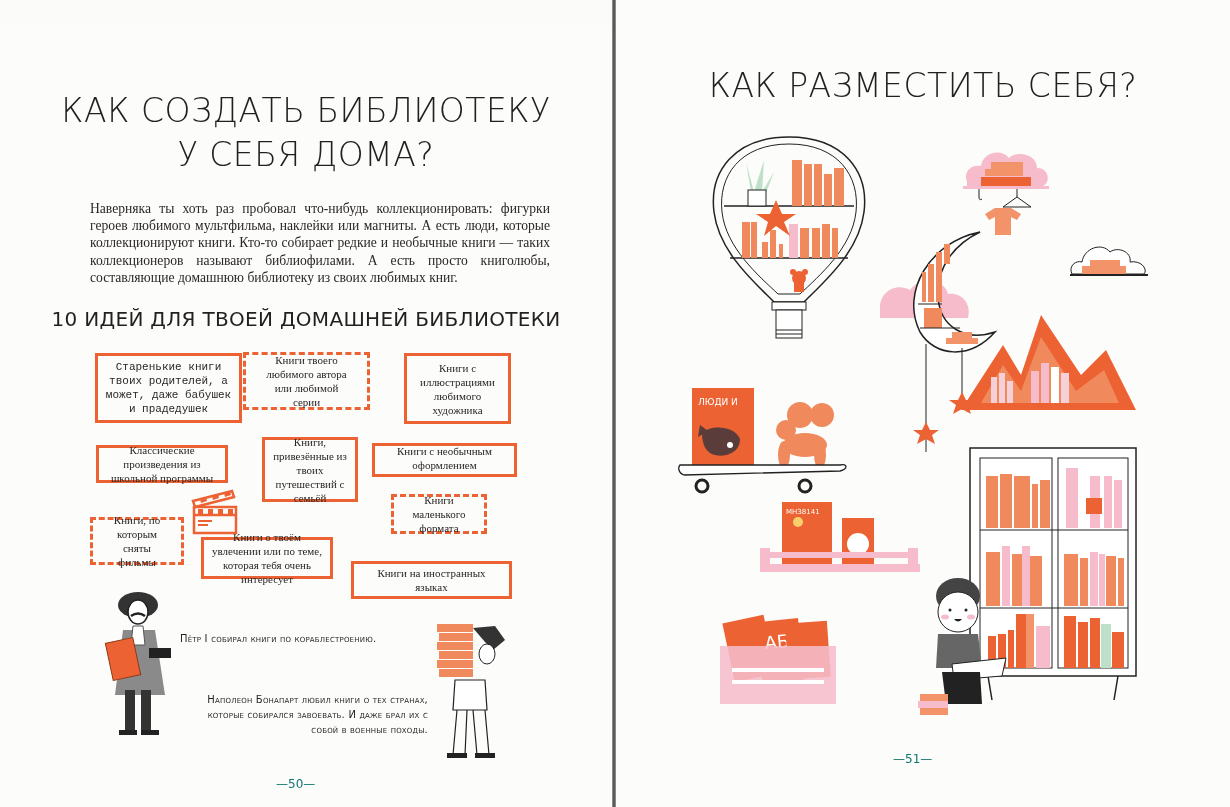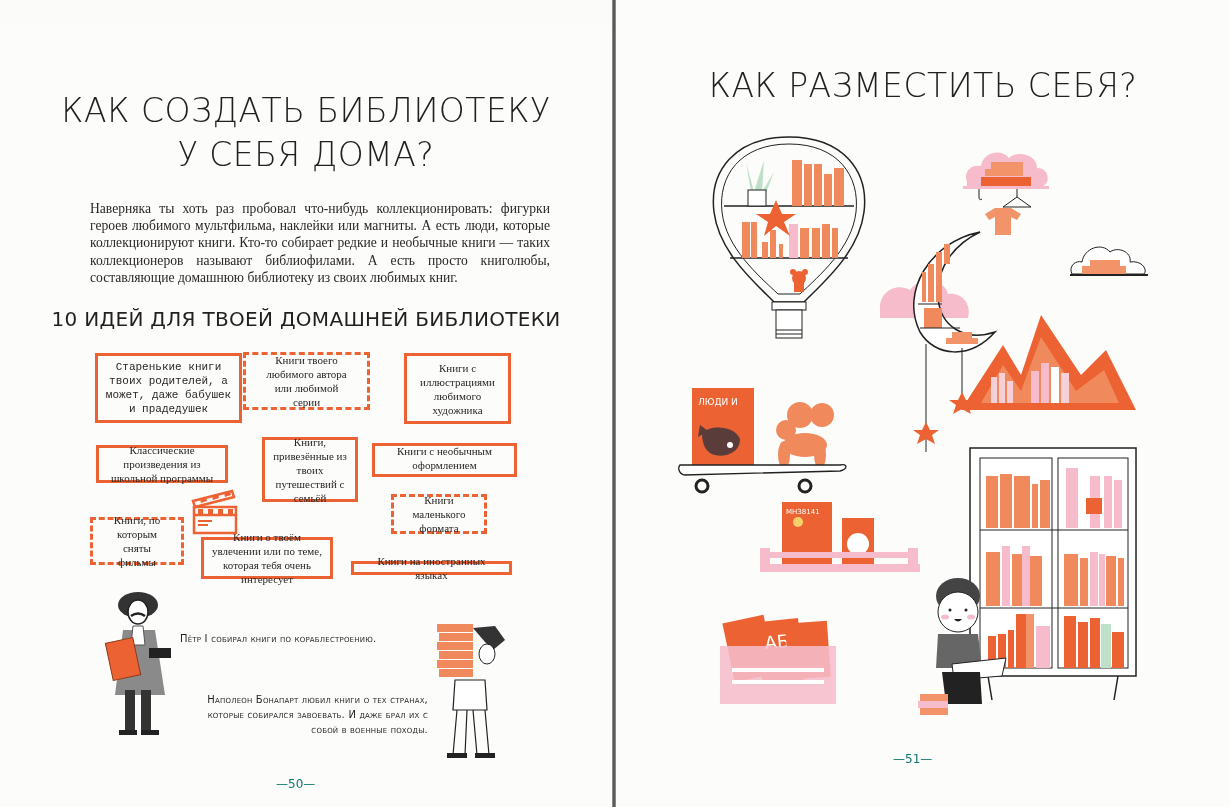--- a/index.html
+++ b/index.html
@@ -59,21 +59,21 @@
     </div>
   <div class="idea dashed" style="left:391px;top:469px;width:96px;height:40px;padding:2px 12px;">
       <span>Книги маленького формата</span>
     </div>
   <div class="idea dashed" style="left:90px;top:492px;width:94px;height:48px;padding:2px 10px;">
       <span>Книги, по которым сняты фильмы</span>
     </div>
   <div class="idea" style="left:201px;top:512px;width:132px;height:42px;padding:2px 4px;">
       <span>Книги о твоём увлечении или по теме, которая тебя очень интересует</span>
     </div>
-  <div class="idea" style="left:351px;top:536px;width:161px;height:14px;padding:1px 20px;font-family:Liberation Serif, serif;">
+  <div class="idea" style="left:351px;top:536px;width:161px;height:38px;padding:1px 20px;font-family:Liberation Serif, serif;">
       <span>Книги на иностранных языках</span>
     </div>
 
   <svg style="left:190px;top:462px;" width="50" height="48" viewBox="0 0 50 48">
     <g fill="none" stroke="#ec6232" stroke-width="2.5">
       <rect x="4" y="20" width="42" height="26"></rect>
       <line x1="4" y1="28" x2="46" y2="28"></line>
       <polygon points="3,14 42,4 44,10 5,20"></polygon>
     </g>
     <g fill="#ec6232">

